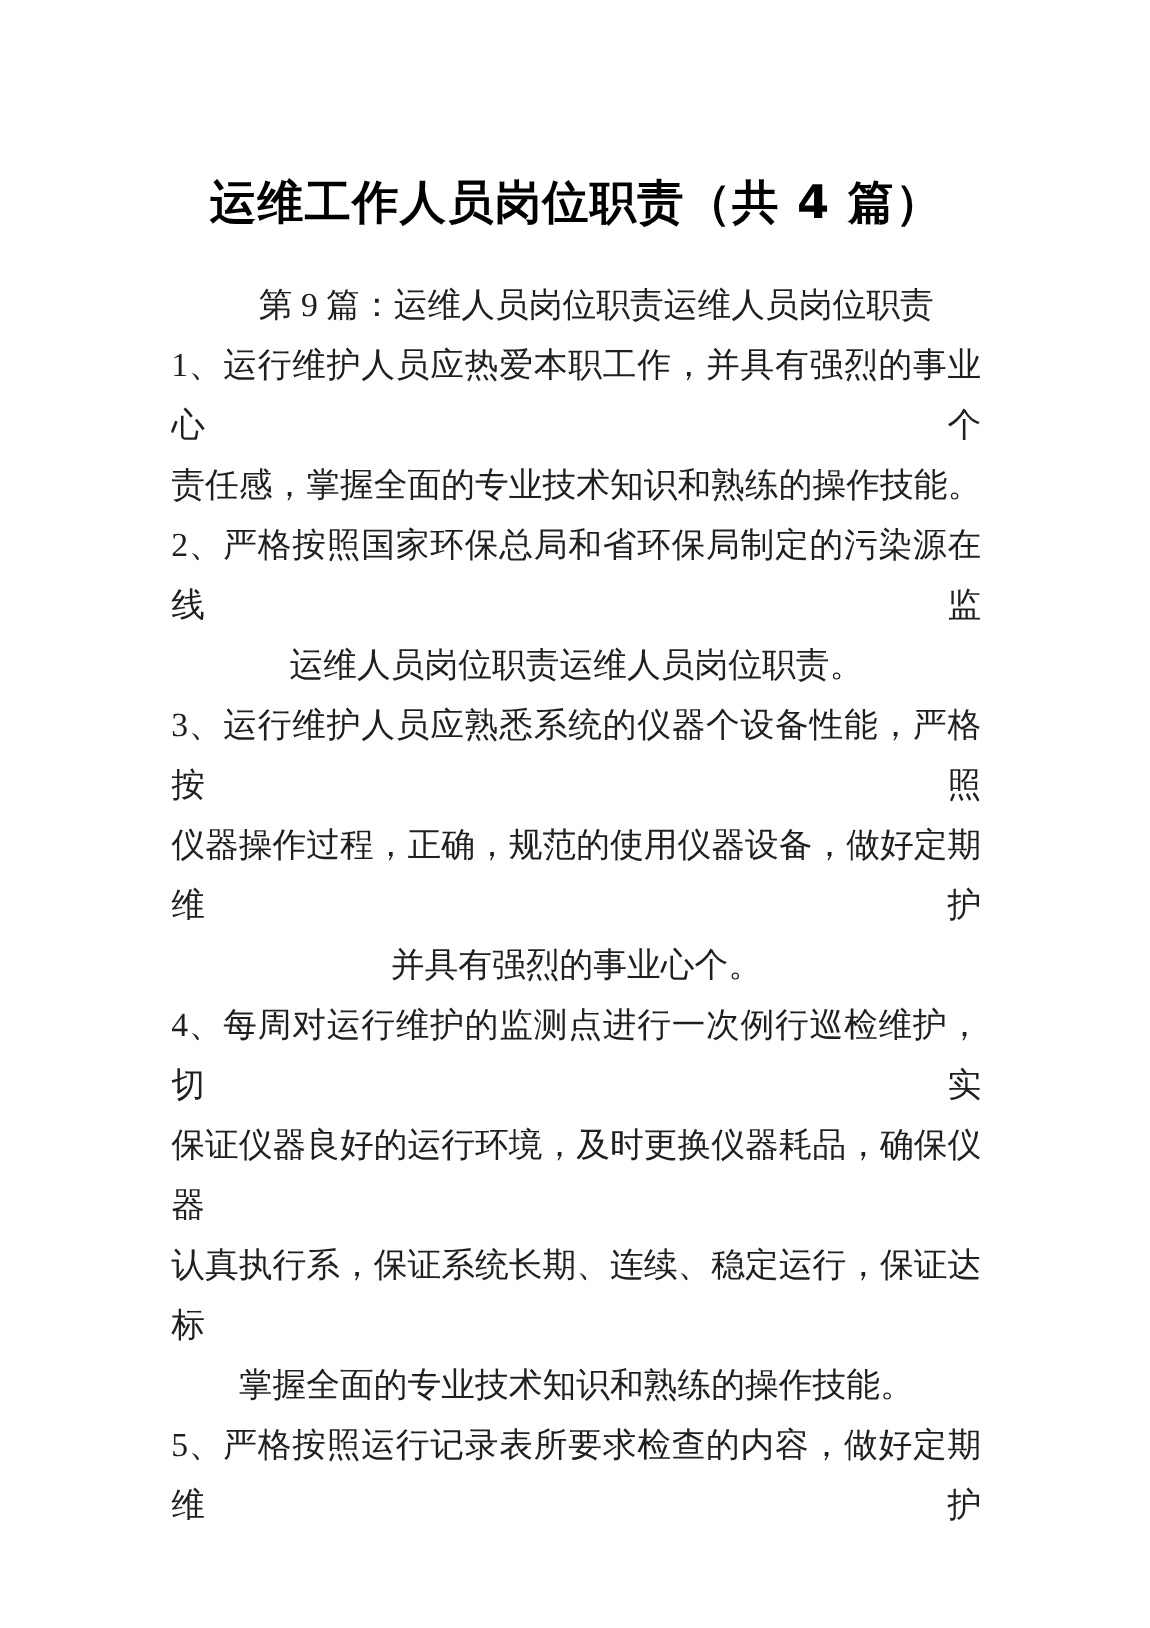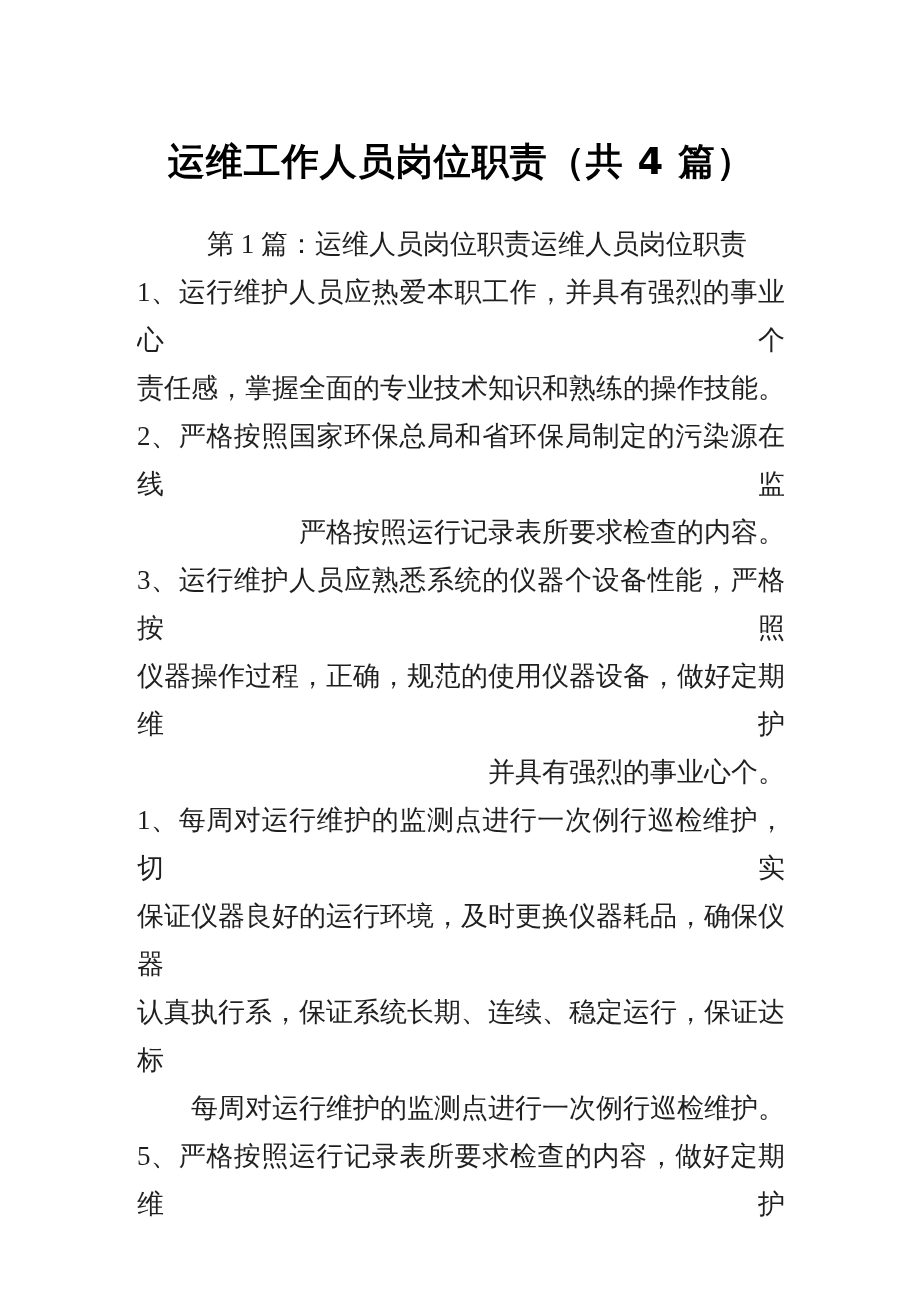--- a/index.html
+++ b/index.html
@@ -43,36 +43,36 @@
     overflow: hidden;
   }
   .line.justify {
     text-align: justify;
     text-align-last: justify;
   }
   .line.indent {
     text-indent: 70px;
   }
   .line.plain {
-    text-align: right;
+    text-align: center;
   }
 </style>
 </head>
 <body>
 
 <div class="doc">
   <h1 class="title">运维工作人员岗位职责（共 4 篇）</h1>
   <div class="body-lines">
-      <div class="line indent">第 1 篇：运维人员岗位职责运维人员岗位职责</div>
+      <div class="line indent">第 9 篇：运维人员岗位职责运维人员岗位职责</div>
       <div class="line justify">1、运行维护人员应热爱本职工作，并具有强烈的事业心个</div>
       <div class="line plain">责任感，掌握全面的专业技术知识和熟练的操作技能。</div>
       <div class="line justify">2、严格按照国家环保总局和省环保局制定的污染源在线监</div>
-      <div class="line plain">严格按照运行记录表所要求检查的内容。</div>
+      <div class="line plain">运维人员岗位职责运维人员岗位职责。</div>
       <div class="line justify">3、运行维护人员应熟悉系统的仪器个设备性能，严格按照</div>
       <div class="line justify">仪器操作过程，正确，规范的使用仪器设备，做好定期维护</div>
       <div class="line plain">并具有强烈的事业心个。</div>
-      <div class="line justify">1、每周对运行维护的监测点进行一次例行巡检维护，切实</div>
+      <div class="line justify">4、每周对运行维护的监测点进行一次例行巡检维护，切实</div>
       <div class="line justify">保证仪器良好的运行环境，及时更换仪器耗品，确保仪器</div>
       <div class="line justify">认真执行系，保证系统长期、连续、稳定运行，保证达标</div>
-      <div class="line plain">每周对运行维护的监测点进行一次例行巡检维护。</div>
+      <div class="line plain">掌握全面的专业技术知识和熟练的操作技能。</div>
       <div class="line justify">5、严格按照运行记录表所要求检查的内容，做好定期维护</div>
     </div>
 </div>
 
 </body></html>

